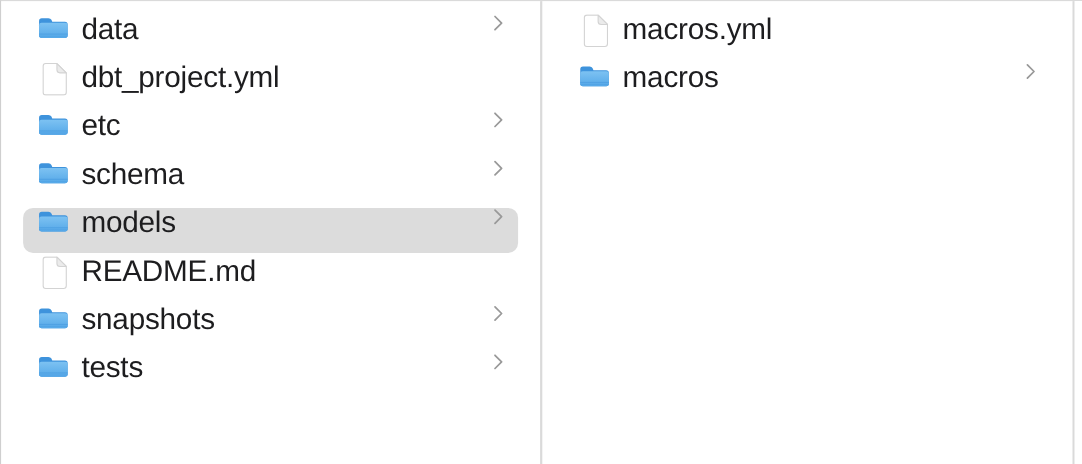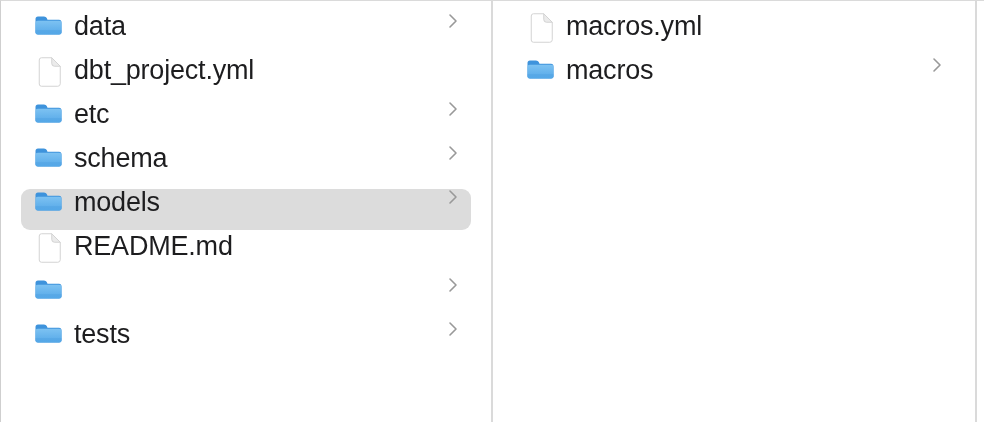--- a/index.html
+++ b/index.html
@@ -181,20 +181,21 @@
                 <stop offset="0" stop-color="#7dc2f2"></stop>
                 <stop offset="1" stop-color="#55a8e8"></stop>
               </linearGradient>
             </defs>
             <path d="M3 12 Q3 7 8 7 H20 Q24 7 25.5 10 L27 13.5 H50 Q55 13.5 55 18.5 V38 Q55 43 50 43 H8 Q3 43 3 38 Z" fill="#3e93dc"></path>
             <rect x="3" y="15.5" width="52" height="27.5" rx="4.5" fill="url(#fg)"></rect>
             <rect x="3" y="35" width="52" height="2" fill="#3e93dc" opacity="0.45"></rect>
             <rect x="3" y="39" width="52" height="1.5" fill="#3e93dc" opacity="0.3"></rect>
           </svg>
         </span>
+    <span class="label">snapshots</span>
     <span class="chevron">
           <svg width="12" height="16" viewBox="0 0 24 32">
             <path d="M6 4 L18 16 L6 28" fill="none" stroke="#999999" stroke-width="3.2" stroke-linecap="round" stroke-linejoin="round"></path>
           </svg>
         </span>
   </div>
       <div class="row">
     <span class="icon-slot">
           <svg width="29" height="23" viewBox="0 0 58 46">
             <defs>

